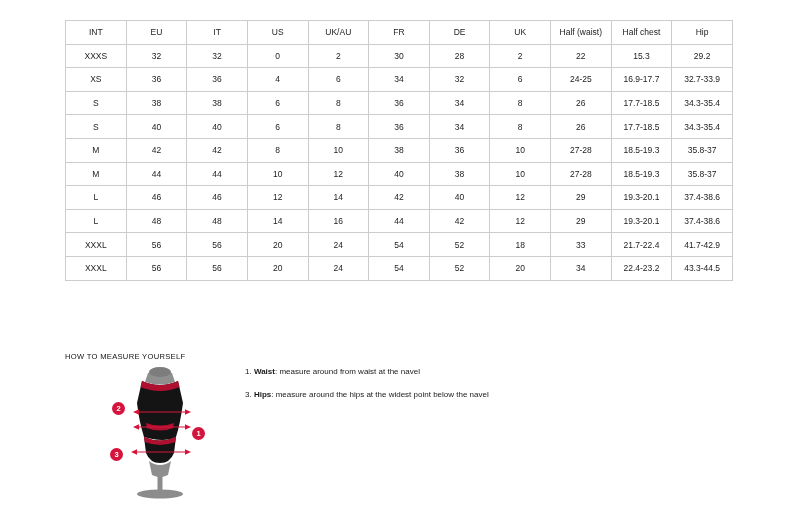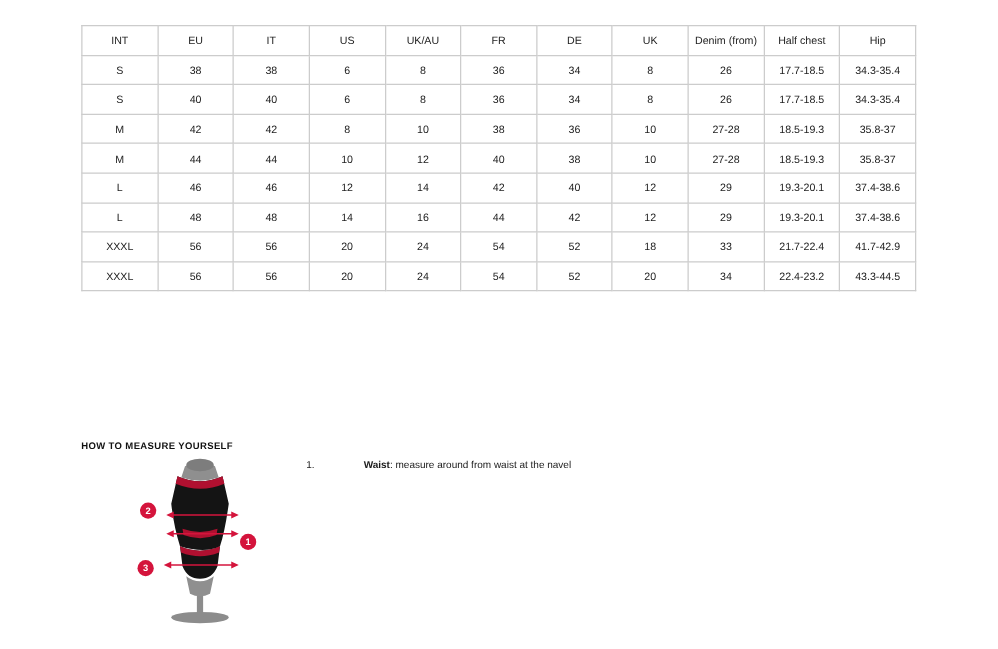--- a/index.html
+++ b/index.html
@@ -47,21 +47,21 @@
   table.size-table th {
     font-weight: normal;
   }
 
   
   .measure-title {
     position: absolute;
     left: 65px;
     top: 352px;
     font-size: 7.6px;
-    font-weight: bold;
+    font-weight: normal;
     letter-spacing: 0.3px;
     color: #111111;
   }
   .measure-block {
     position: absolute;
     left: 65px;
     top: 365px;
     width: 670px;
     height: 140px;
   }
@@ -79,21 +79,20 @@
     width: 480px;
   }
   .note-line {
     font-size: 8px;
     color: #1a1a1a;
     margin-bottom: 13px;
     line-height: 1.2;
   }
   .note-line b {
     font-weight: bold;
-    margin-left: 37px;
   }
 
   
   .callout {
     position: absolute;
     width: 13px;
     height: 13px;
     border-radius: 50%;
     background: #d4143c;
     color: #ffffff;
@@ -116,26 +115,52 @@
       <thead>
         <tr>
             <th>INT</th>
             <th>EU</th>
             <th>IT</th>
             <th>US</th>
             <th>UK/AU</th>
             <th>FR</th>
             <th>DE</th>
             <th>UK</th>
-            <th>Denim (from)</th>
+            <th>Half (waist)</th>
             <th>Half chest</th>
             <th>Hip</th>
           </tr>
       </thead>
       <tbody>
+          <tr>
+            <td>XXXS</td>
+            <td>32</td>
+            <td>32</td>
+            <td>0</td>
+            <td>2</td>
+            <td>30</td>
+            <td>28</td>
+            <td>2</td>
+            <td>22</td>
+            <td>15.3</td>
+            <td>29.2</td>
+          </tr>
+          <tr>
+            <td>XS</td>
+            <td>36</td>
+            <td>36</td>
+            <td>4</td>
+            <td>6</td>
+            <td>34</td>
+            <td>32</td>
+            <td>6</td>
+            <td>24-25</td>
+            <td>16.9-17.7</td>
+            <td>32.7-33.9</td>
+          </tr>
           <tr>
             <td>S</td>
             <td>38</td>
             <td>38</td>
             <td>6</td>
             <td>8</td>
             <td>36</td>
             <td>34</td>
             <td>8</td>
             <td>26</td>
@@ -275,16 +300,17 @@
           <polygon points="106,87 100,84.2 100,89.8"></polygon>
         </g>
       </svg>
       <div class="callout c1">1</div>
       <div class="callout c2">2</div>
       <div class="callout c3">3</div>
     </div>
 
     <div class="notes">
         <div class="note-line"><span>1.</span> <b>Waist</b><span>: measure around from waist at the navel</span></div>
+        <div class="note-line"><span>3.</span> <b>Hips</b><span>: measure around the hips at the widest point below the navel</span></div>
       </div>
   </div>
 
 </div>
 
 </body></html>

